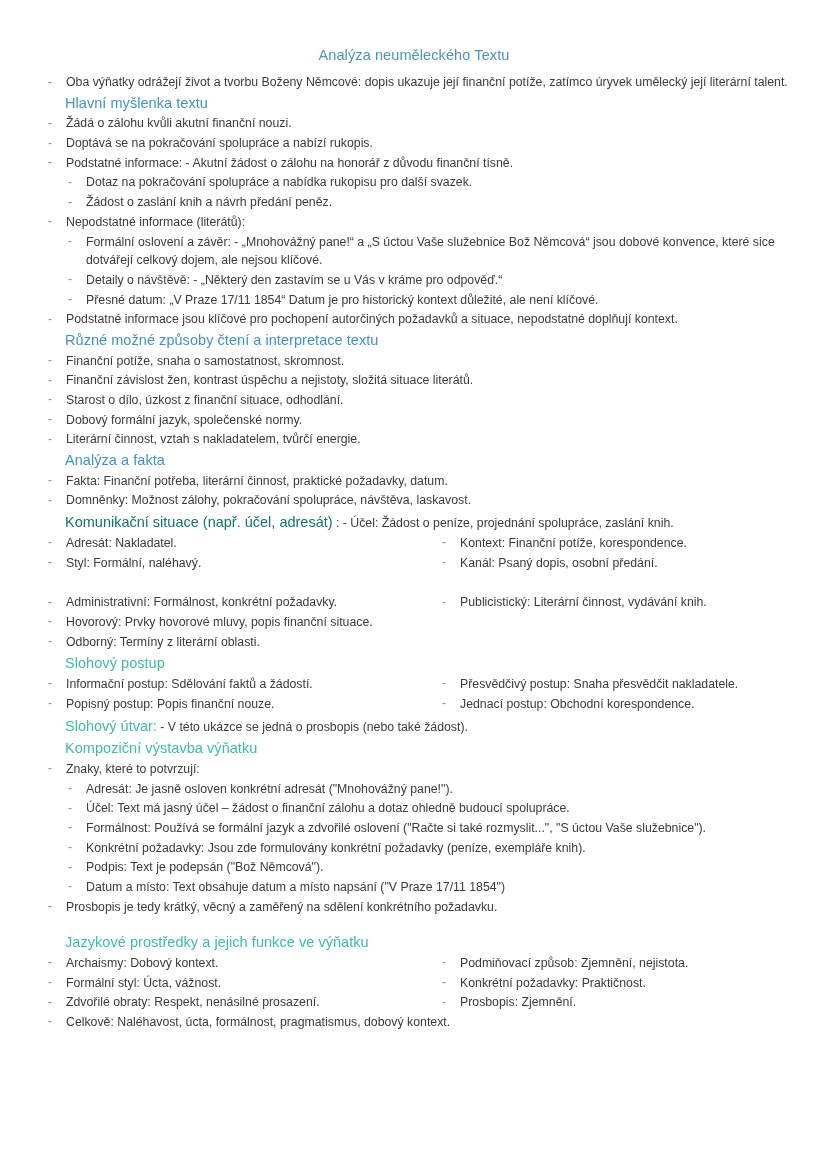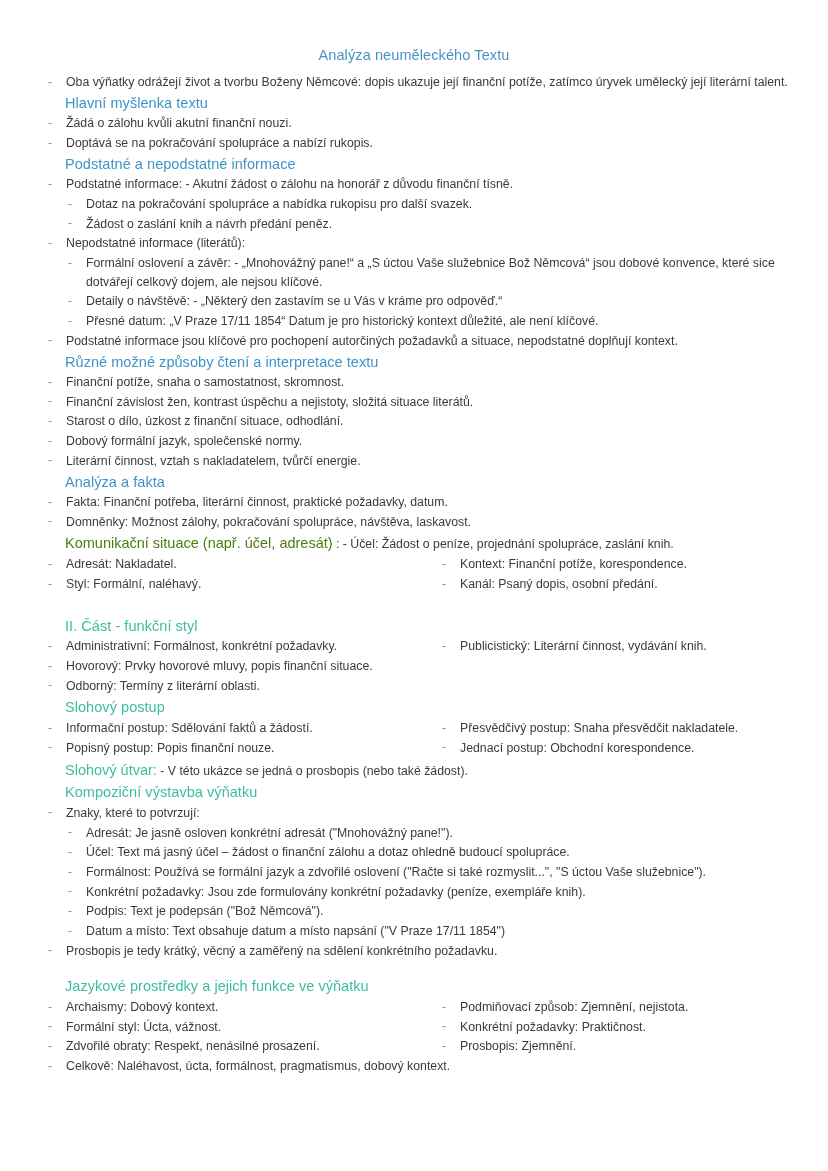--- a/index.html
+++ b/index.html
@@ -43,21 +43,21 @@
 
   .inline-head {
     margin: 2px 0 1px 37px;
     font-size: 12.3px;
     line-height: 1.45;
     color: #3b3b3b;
   }
   .inline-head .hd {
     font-size: 14.5px;
   }
-  .inline-head .hd.blue { color: #4d7c0f; }
+  .inline-head .hd.blue { color: #0f766e; }
   .inline-head .hd.teal { color: #3cbda2; text-align: right; }
 
   ul.bl {
     list-style: none;
     margin: 0;
     padding: 0;
   }
   li.item {
     position: relative;
     font-size: 12.3px;
@@ -112,21 +112,20 @@
     <li class="item lvl1">
       <span class="dash">-</span>
       <span class="txt">Žádá o zálohu kvůli akutní finanční nouzi.</span>
     </li>
     <li class="item lvl1">
       <span class="dash">-</span>
       <span class="txt">Doptává se na pokračování spolupráce a nabízí rukopis.</span>
     </li>
   </ul>
 
-  <h2 class="heading blue">Podstatné a nepodstatné informace</h2>
   <ul class="bl">
     <li class="item lvl1">
       <span class="dash">-</span>
       <span class="txt">Podstatné informace: - Akutní žádost o zálohu na honorář z důvodu finanční tísně.</span>
     </li>
     <li class="item lvl2">
       <span class="dash">-</span>
       <span class="txt">Dotaz na pokračování spolupráce a nabídka rukopisu pro další svazek.</span>
     </li>
     <li class="item lvl2">
@@ -216,21 +215,20 @@
         <li class="item lvl1">
           <span class="dash">-</span>
           <span class="txt">Kanál: Psaný dopis, osobní předání.</span>
         </li>
       </ul>
     </div>
   </div>
 
   <div class="gap-lg"></div>
 
-  <h2 class="heading teal">II. Část - funkční styl</h2>
   <div class="cols">
     <div class="col left">
       <ul class="bl">
         <li class="item lvl1">
           <span class="dash">-</span>
           <span class="txt">Administrativní: Formálnost, konkrétní požadavky.</span>
         </li>
         <li class="item lvl1">
           <span class="dash">-</span>
           <span class="txt">Hovorový: Prvky hovorové mluvy, popis finanční situace.</span>

